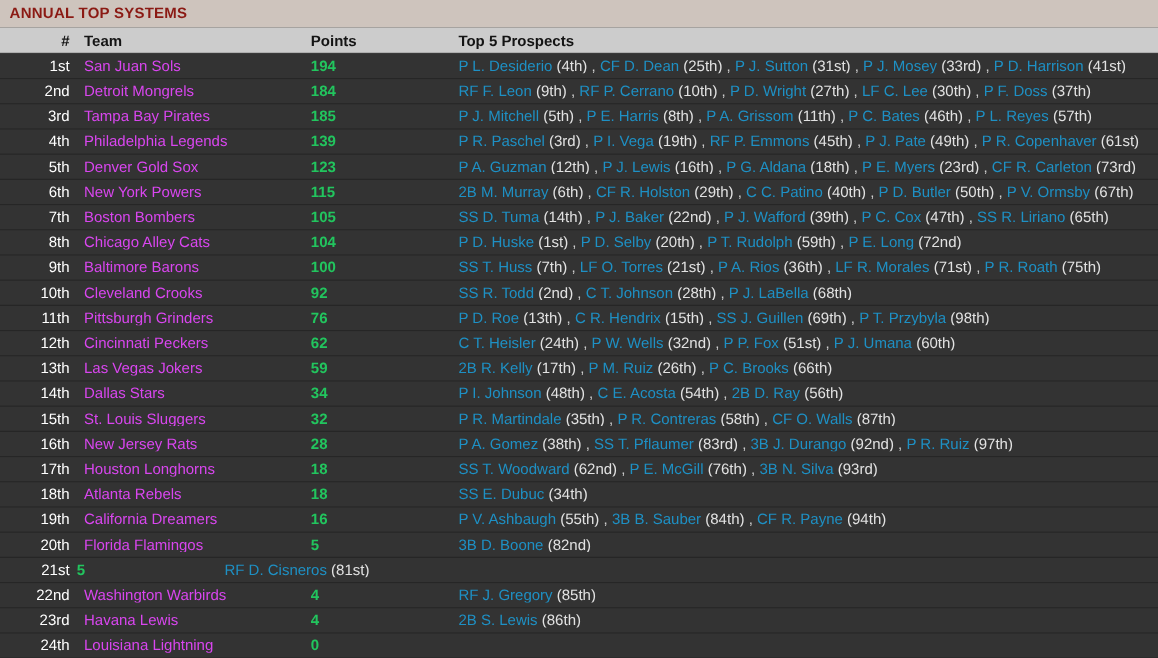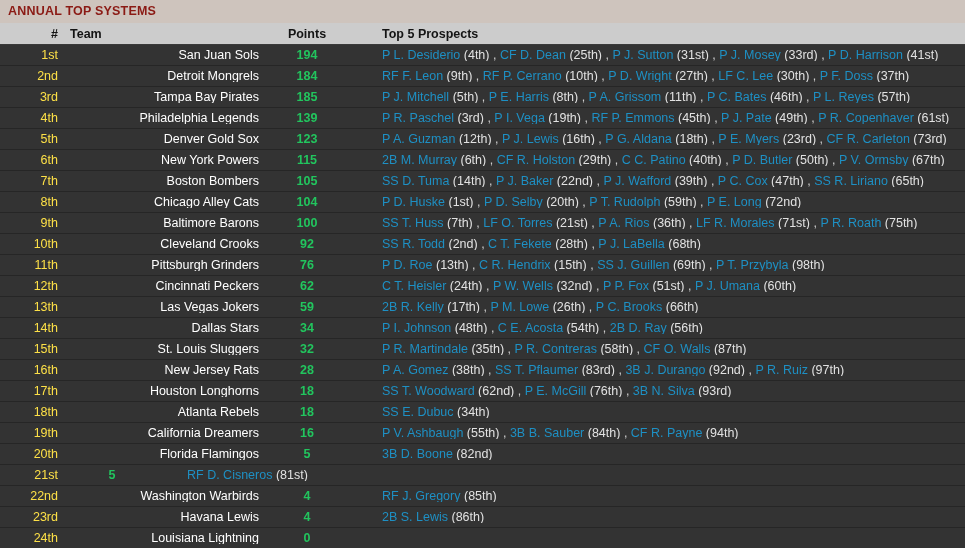--- a/index.html
+++ b/index.html
@@ -46,43 +46,43 @@
   }
   .col-head-row .ch {
     color: #141414;
     font-size: 12.5px;
     font-weight: bold;
     box-sizing: border-box;
     white-space: nowrap;
   }
   .c-rank   { width: 64px;  text-align: right; padding-right: 6px; }
   .c-team   { width: 195px; text-align: left;  padding-left: 6px; }
-  .c-points { width: 100px; text-align: center; padding-right: 4px; }
+  .c-points { width: 100px; text-align: left; padding-right: 4px; }
   .c-pros   { flex: 1 1 auto; text-align: left; padding-left: 23px; }
 
   .table-body {
     width: 100%;
   }
   .row {
     height: 21px;
     display: flex;
     align-items: center;
     box-sizing: border-box;
     background: #333333;
     border-bottom: 1px solid #262626;
   }
   .row .cell {
     font-size: 12.5px;
     box-sizing: border-box;
     white-space: nowrap;
     overflow: hidden;
     line-height: 1;
   }
-  .cell.rank   { color: #fde047; }
-  .cell.team   { color: #ffffff; text-align: right; }
+  .cell.rank   { color: #ffffff; }
+  .cell.team   { color: #d946ef; }
   .cell.points { color: #22c55e; font-weight: bold; }
   .cell.pros   { color: #cfcfcf; }
   .cell.pros .plink {
     color: #1e90c4;
   }
   .cell.pros .ord {
     color: #e2e2e2;
   }
   .cell.pros .sep {
     color: #cfcfcf;
@@ -156,39 +156,39 @@
       <div class="row">
         <div class="cell rank c-rank">9th</div>
         <div class="cell team c-team">Baltimore Barons</div>
         <div class="cell points c-points">100</div>
         <div class="cell pros c-pros"><span class="plink">SS T. Huss</span><span class="ord"> (7th)</span><span class="sep"> , </span><span class="plink">LF O. Torres</span><span class="ord"> (21st)</span><span class="sep"> , </span><span class="plink">P A. Rios</span><span class="ord"> (36th)</span><span class="sep"> , </span><span class="plink">LF R. Morales</span><span class="ord"> (71st)</span><span class="sep"> , </span><span class="plink">P R. Roath</span><span class="ord"> (75th)</span></div>
       </div>
       <div class="row">
         <div class="cell rank c-rank">10th</div>
         <div class="cell team c-team">Cleveland Crooks</div>
         <div class="cell points c-points">92</div>
-        <div class="cell pros c-pros"><span class="plink">SS R. Todd</span><span class="ord"> (2nd)</span><span class="sep"> , </span><span class="plink">C T. Fekete</span><span class="ord"> (28th)</span><span class="sep"> , </span><span class="plink">P J. LaBella</span><span class="ord"> (68th)</span></div>
+        <div class="cell pros c-pros"><span class="plink">SS R. Todd</span><span class="ord"> (2nd)</span><span class="sep"> , </span><span class="plink">C T. Johnson</span><span class="ord"> (28th)</span><span class="sep"> , </span><span class="plink">P J. LaBella</span><span class="ord"> (68th)</span></div>
       </div>
       <div class="row">
         <div class="cell rank c-rank">11th</div>
         <div class="cell team c-team">Pittsburgh Grinders</div>
         <div class="cell points c-points">76</div>
         <div class="cell pros c-pros"><span class="plink">P D. Roe</span><span class="ord"> (13th)</span><span class="sep"> , </span><span class="plink">C R. Hendrix</span><span class="ord"> (15th)</span><span class="sep"> , </span><span class="plink">SS J. Guillen</span><span class="ord"> (69th)</span><span class="sep"> , </span><span class="plink">P T. Przybyla</span><span class="ord"> (98th)</span></div>
       </div>
       <div class="row">
         <div class="cell rank c-rank">12th</div>
         <div class="cell team c-team">Cincinnati Peckers</div>
         <div class="cell points c-points">62</div>
         <div class="cell pros c-pros"><span class="plink">C T. Heisler</span><span class="ord"> (24th)</span><span class="sep"> , </span><span class="plink">P W. Wells</span><span class="ord"> (32nd)</span><span class="sep"> , </span><span class="plink">P P. Fox</span><span class="ord"> (51st)</span><span class="sep"> , </span><span class="plink">P J. Umana</span><span class="ord"> (60th)</span></div>
       </div>
       <div class="row">
         <div class="cell rank c-rank">13th</div>
         <div class="cell team c-team">Las Vegas Jokers</div>
         <div class="cell points c-points">59</div>
-        <div class="cell pros c-pros"><span class="plink">2B R. Kelly</span><span class="ord"> (17th)</span><span class="sep"> , </span><span class="plink">P M. Lowe</span><span class="ord"> (26th)</span><span class="sep"> , </span><span class="plink">P C. Brooks</span><span class="ord"> (66th)</span></div>
+        <div class="cell pros c-pros"><span class="plink">2B R. Kelly</span><span class="ord"> (17th)</span><span class="sep"> , </span><span class="plink">P M. Ruiz</span><span class="ord"> (26th)</span><span class="sep"> , </span><span class="plink">P C. Brooks</span><span class="ord"> (66th)</span></div>
       </div>
       <div class="row">
         <div class="cell rank c-rank">14th</div>
         <div class="cell team c-team">Dallas Stars</div>
         <div class="cell points c-points">34</div>
         <div class="cell pros c-pros"><span class="plink">P I. Johnson</span><span class="ord"> (48th)</span><span class="sep"> , </span><span class="plink">C E. Acosta</span><span class="ord"> (54th)</span><span class="sep"> , </span><span class="plink">2B D. Ray</span><span class="ord"> (56th)</span></div>
       </div>
       <div class="row">
         <div class="cell rank c-rank">15th</div>
         <div class="cell team c-team">St. Louis Sluggers</div>

